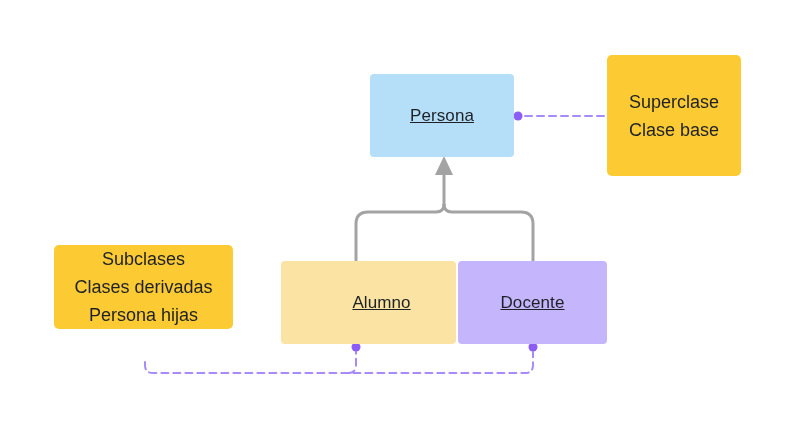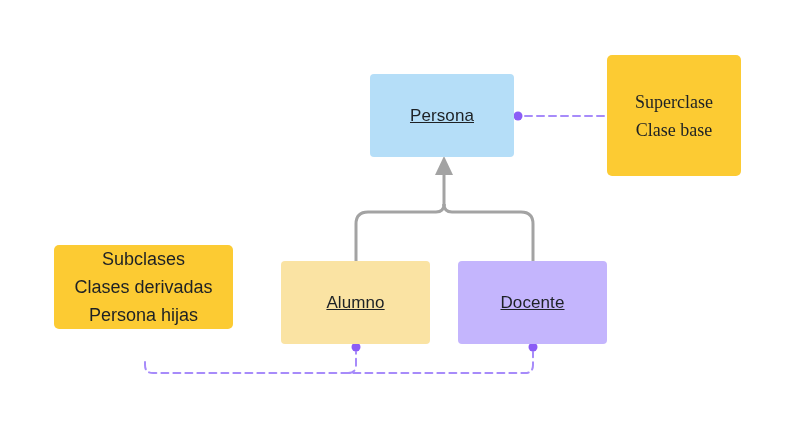--- a/index.html
+++ b/index.html
@@ -39,20 +39,21 @@
     width: 144px;
     height: 83px;
     background: #b5def8;
   }
   .node-alumno {
     left: 281px;
     top: 261px;
     width: 149px;
     height: 83px;
     background: #fae3a3;
+    padding-left: 26px;
   }
   .node-docente {
     left: 458px;
     top: 261px;
     width: 149px;
     height: 83px;
     background: #c4b5fd;
   }
   .sticky-note {
     position: absolute;
@@ -65,21 +66,20 @@
     color: #1d2125;
     font-size: 18px;
     line-height: 28px;
     text-align: center;
   }
   .note-superclase {
     left: 607px;
     top: 55px;
     width: 134px;
     height: 121px;
-    font-family: Liberation Serif, serif;
   }
   .note-subclases {
     left: 54px;
     top: 245px;
     width: 179px;
     height: 84px;
   }
 </style>
 </head>
 <body>

